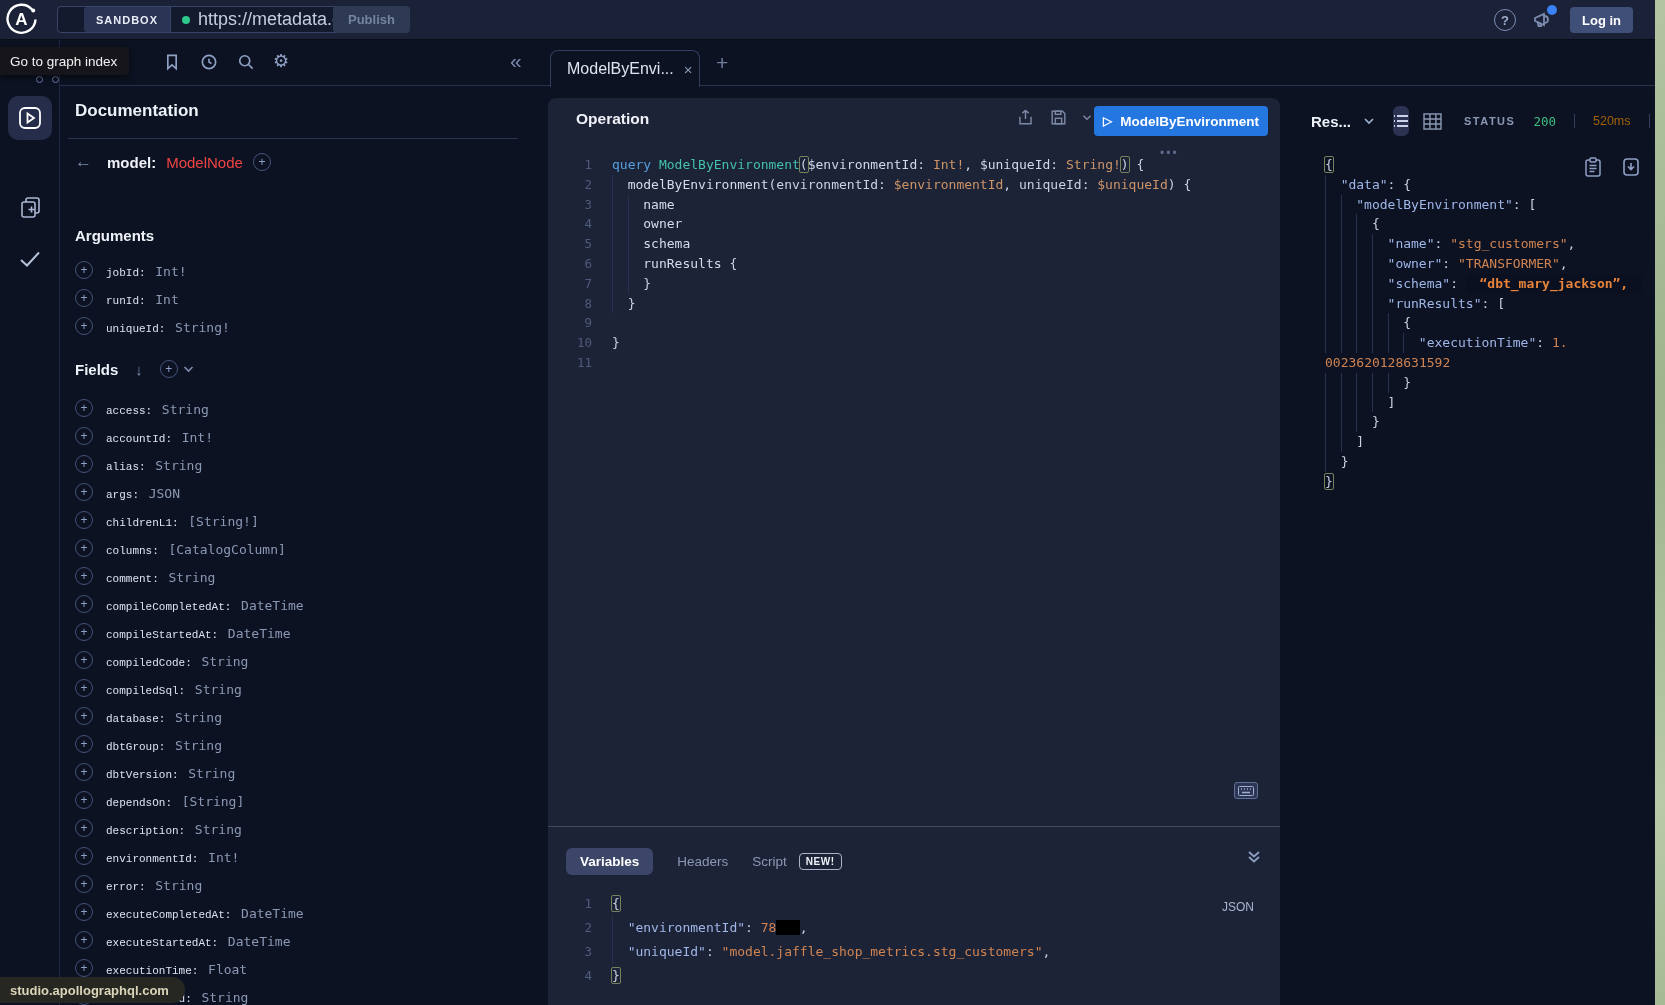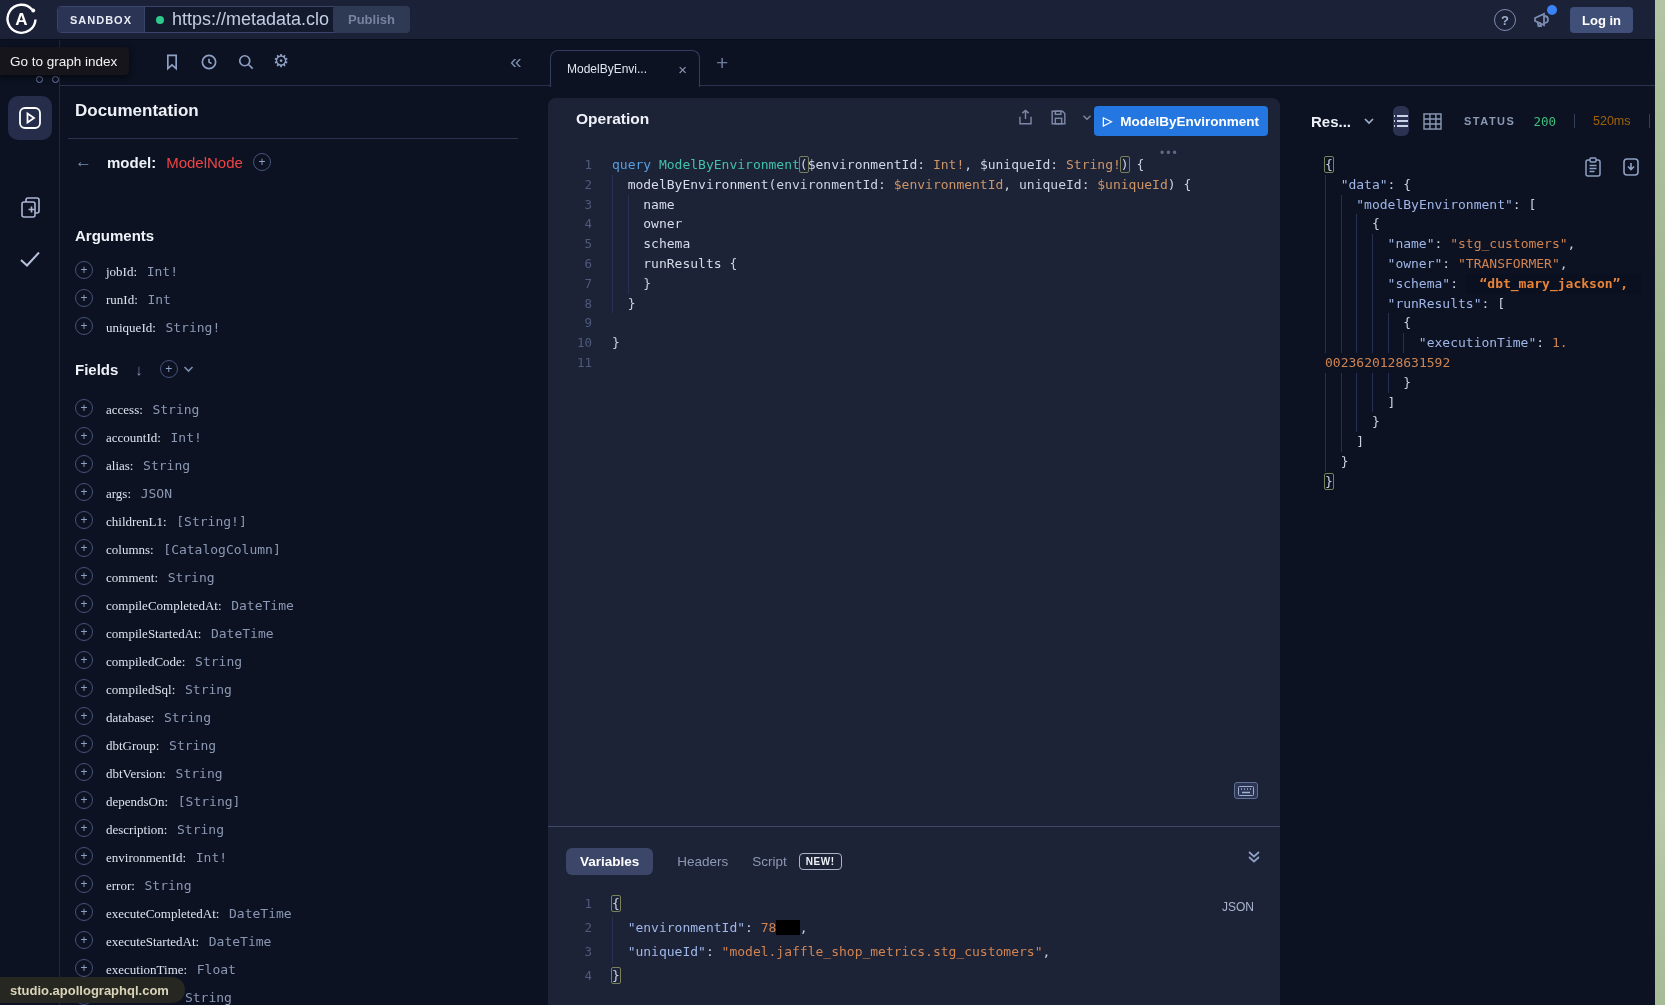--- a/index.html
+++ b/index.html
@@ -11,21 +11,21 @@
     position:relative;
   }
   .mono { font-family:"DejaVu Sans Mono", monospace; }
 
   
   .topbar { position:absolute; left:0; top:0; width:1655px; height:40px; background:#1b2238; border-bottom:1px solid #080d1a; }
   .logo { position:absolute; left:5px; top:3px; width:33px; height:33px; }
   .logo .ring { width:33px; height:33px; }
   .logo .a { position:absolute; left:0; top:0; width:33px; height:33px; display:flex; align-items:center; justify-content:center; color:#fff; font-weight:bold; font-size:17px; }
   .urlgroup { position:absolute; left:57px; top:6px; height:27px; border:1px solid #39446b; border-radius:4px; display:flex; align-items:center; background:#131a2e; }
-  .sandbox-chip { height:100%; background:#2b3454; display:flex; align-items:center; padding:0 12px; border-right:1px solid #39446b; border-radius:3px 0 0 3px; font-size:11px; font-weight:bold; letter-spacing:1px; color:#e8ecf5; }
+  .sandbox-chip { height:100%; background:#2b3454; display:flex; align-items:center; padding:0 12px; border-right:1px solid #39446b; border-radius:3px 0 0 3px; font-size:11px; font-weight:bold; letter-spacing:1px; color:#e8ecf5;margin-left:26px; }
   .url-dot { width:8px; height:8px; border-radius:50%; background:#2ec98c; margin:0 8px 0 11px; }
   .url-text { font-size:18px; color:#c3cde2; width:158px; overflow:hidden; white-space:nowrap;text-align:center; }
   .url-gear { color:#8b98b4; font-size:16px; padding:0 8px 0 2px; }
   .publish-btn { position:absolute; left:333px; top:6px; height:27px; padding:0 15px; background:#2e3954; border-radius:4px; color:#76839f; font-weight:bold; font-size:13px; display:flex; align-items:center; }
   .top-right { position:absolute; right:22px; top:0; height:40px; display:flex; align-items:center; gap:15px; }
   .help-circle { width:22px; height:22px; border:1.5px solid #7c8cb0; border-radius:50%; color:#9fb0cf; font-size:13px; font-weight:bold; display:flex; align-items:center; justify-content:center; }
   .mega-wrap { position:relative; width:24px; height:24px; }
   .mega-dot { position:absolute; right:-2px; top:-3px; width:10px; height:10px; border-radius:50%; background:#3b82f6; }
   .login-btn { height:26px; padding:0 12px; background:#404f78; border-radius:4px; color:#fff; font-weight:bold; font-size:13px; display:flex; align-items:center; }
 
@@ -51,27 +51,27 @@
   .sec-head { font-size:15px; font-weight:bold; color:#eef1f7; }
   .args-head { position:absolute; left:0; top:141px; }
   .fields-head { position:absolute; left:0; top:274px; display:flex; align-items:center; gap:17px; }
   .sort-ic { color:#7c8cb0; font-size:15px; }
   .plus-c { width:18px; height:18px; min-width:18px; border:1px solid #46537a; border-radius:50%; color:#8fa0c5; font-size:12px; line-height:16px; text-align:center; display:inline-block; }
   .chev { color:#7c8cb0; }
   .field-list { position:absolute; left:0; }
   .args-list { top:170px; }
   .fields-list { top:308px; }
   .frow { height:28px; display:flex; align-items:center; gap:13px; }
-  .frow .fname { font-family:Liberation Serif, serif; font-size:13px; color:#dce2ee;margin-top:37px; }
+  .frow .fname { font-family:Liberation Mono, monospace; font-size:11px; color:#dce2ee;margin-top:37px; }
   .frow .ftype { font-family:"DejaVu Sans Mono", monospace; font-size:13px; color:#8b98b4; }
 
   
   .tabbar { position:absolute; left:548px; top:40px; width:1107px; height:46px; border-bottom:1px solid #2a3350; }
   .tab { position:absolute; left:2px; top:10px; width:150px; height:37px; background:#0c1222; border:1px solid #333d60; border-bottom:none; border-radius:8px 8px 0 0; display:flex; align-items:center; padding:0 12px 0 16px; gap:10px; z-index:2; }
-  .tab-label { font-size:12px; color:#dfe4ee; white-space:nowrap; }
+  .tab-label { font-size:16px; color:#dfe4ee; white-space:nowrap; }
   .tab-close { color:#8b98b4; font-size:15px; margin-left:auto; }
   .tab-add { position:absolute; left:168px; top:11px; color:#6d7a9a; font-size:21px; }
 
   
   .panel { position:absolute; left:548px; top:98px; width:732px; bottom:0; background:#1d2337; border-radius:8px 8px 0 0; }
   .op-title { position:absolute; left:28px; top:12px; font-size:15.5px; font-weight:bold; color:#eef1f7; }
   .op-icons { position:absolute; top:10px; left:468px; display:flex; align-items:center; gap:14px; color:#7c89a6; }
   .run-btn { position:absolute; left:546px; top:8px; width:174px; height:30px; background:#2476e0; border-radius:4px; display:flex; align-items:center; justify-content:center; gap:8px; color:#fff; font-weight:bold; font-size:13.5px; }
   .run-play { font-size:12px; }
   .menu-dots { position:absolute; left:612px; top:48px; color:#5f6b8a; font-size:12px; letter-spacing:2px; }

